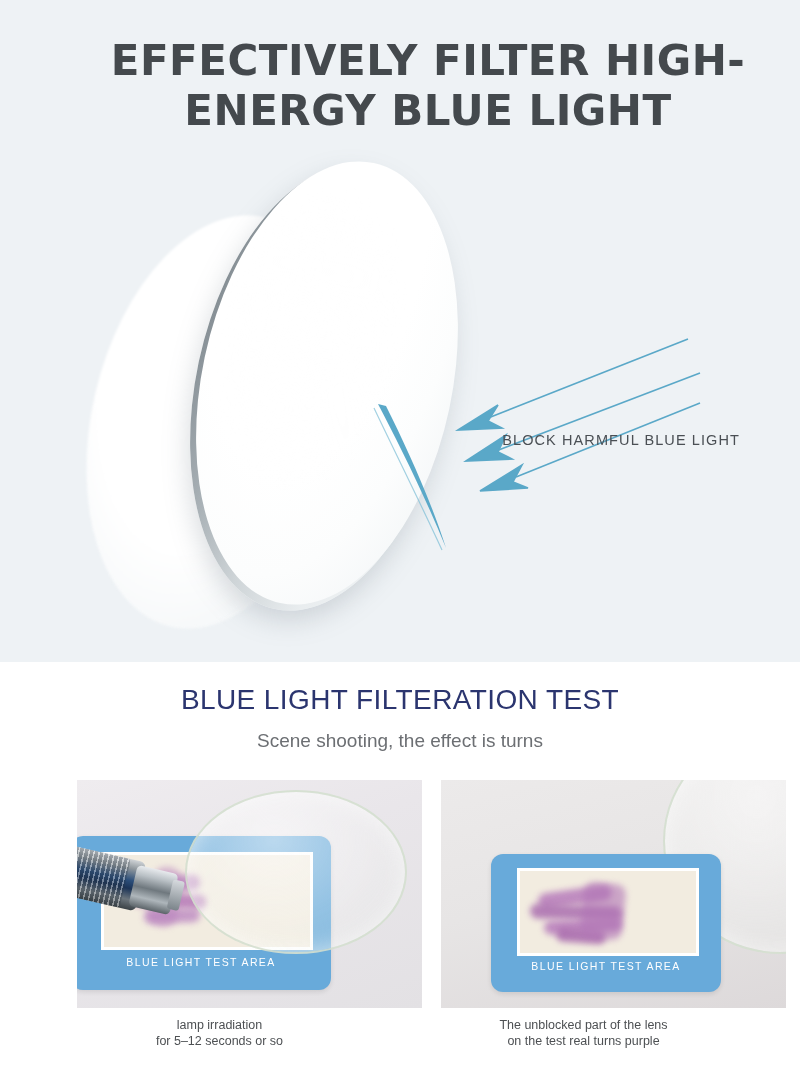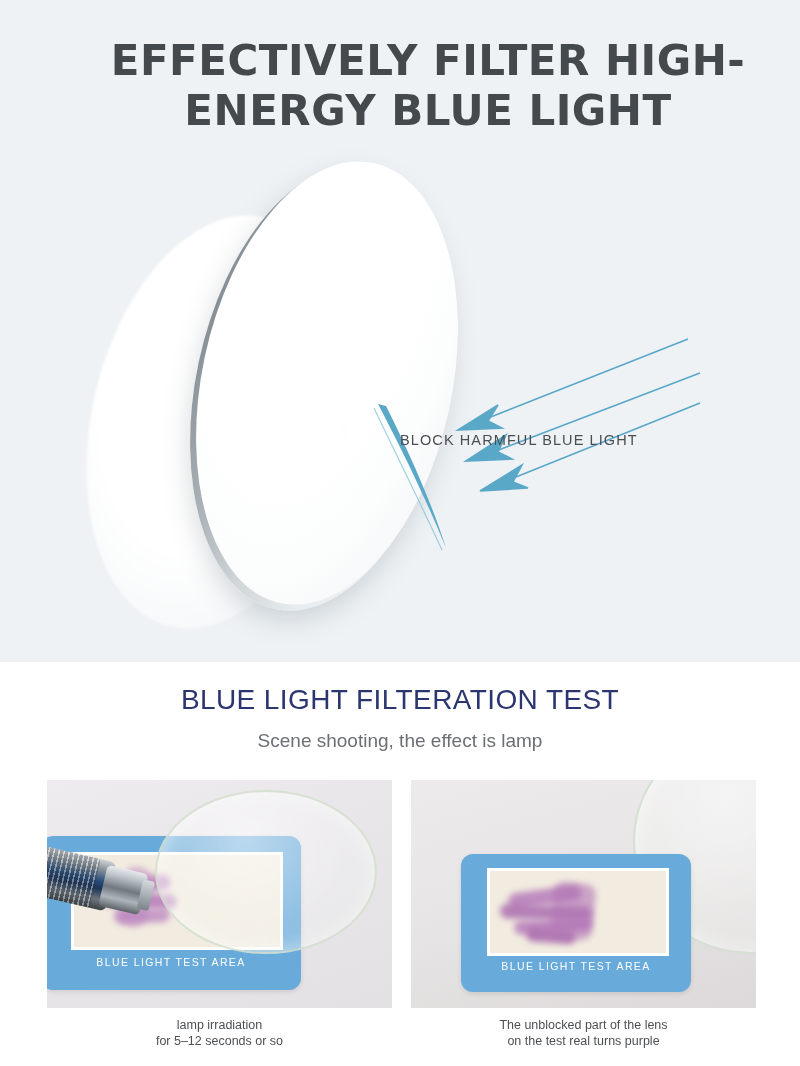--- a/index.html
+++ b/index.html
@@ -81,21 +81,21 @@
     position:absolute;left:372px;top:262px;width:90px;height:150px;
   }
 
   
   .arrows{
     position:absolute;left:400px;top:185px;width:310px;height:215px;
   }
 
   .block-label{
     position:absolute;left:400px;top:432px;width:340px;
-    text-align:left;
+    text-align:right;
     font-family:"Liberation Sans", sans-serif;
     font-size:14.5px;
     letter-spacing:1.1px;
     color:#4a4f54;
     text-transform:uppercase;
   }
 
   
   .bottom-section{
     position:absolute;left:0;top:662px;width:703px;height:404px;
@@ -119,20 +119,21 @@
     color:#6c6f73;
   }
 
   .photos{
     position:absolute;left:0;top:118px;width:800px;height:230px;
   }
   .photo{
     position:absolute;top:0;width:345px;height:228px;
     overflow:hidden;
     background:#e9e7ea;
+    margin-left:30px;
   }
   .photo.left{left:47px;}
   .photo.right{left:411px;background:#e7e6e6;}
 
   
   .bg-wall{position:absolute;inset:0;}
   .bg-wall.l{background:linear-gradient(160deg,#efecef 0%,#e9e6ea 40%,#e3e1e4 100%);}
   .bg-wall.r{background:linear-gradient(165deg,#eceaea 0%,#e7e5e5 45%,#ddd9da 100%);}
 
   .card{
@@ -220,21 +221,21 @@
       </svg>
     </div>
   </div>
 
   <div class="block-label">BLOCK HARMFUL BLUE LIGHT</div>
 </div>
 
 <div class="bottom-section">
 
   <div class="test-title">BLUE LIGHT FILTERATION TEST</div>
-  <div class="test-sub">Scene shooting, the effect is lamp</div>
+  <div class="test-sub">Scene shooting, the effect is turns</div>
 
   <div class="photos">
 
     <div class="photo left">
       <div class="bg-wall l"></div>
 
       <div class="card" style="left:-6px;top:56px;width:260px;height:154px;">
         <div class="card-inner" style="left:30px;top:16px;width:206px;height:92px;">
 
           <div class="stain" style="left:34px;top:22px;width:62px;height:16px;background:#bb86bf;border-radius:8px;transform:rotate(-6deg);"></div>

